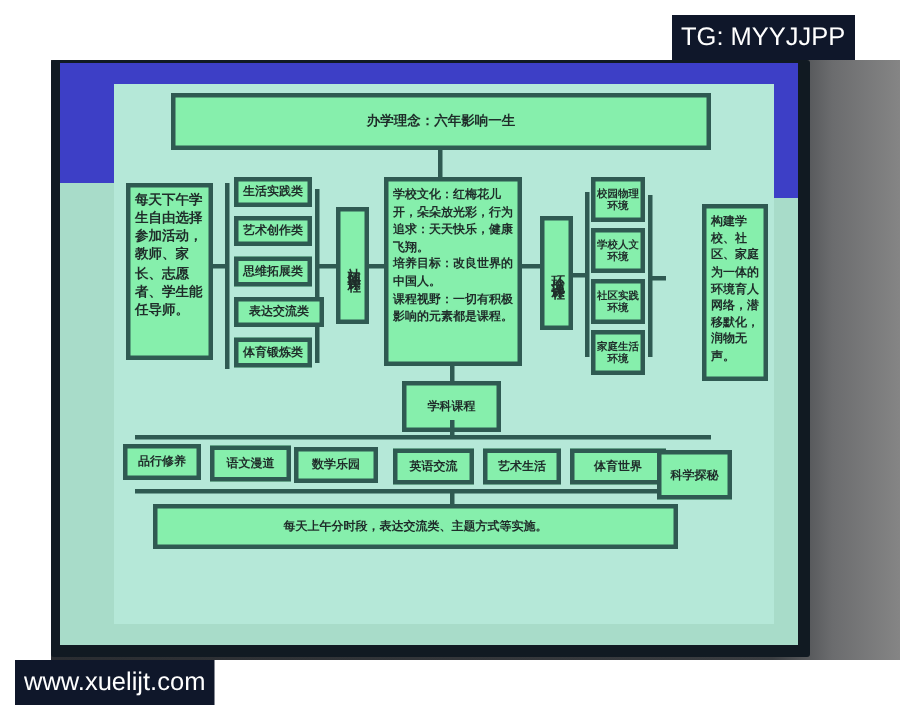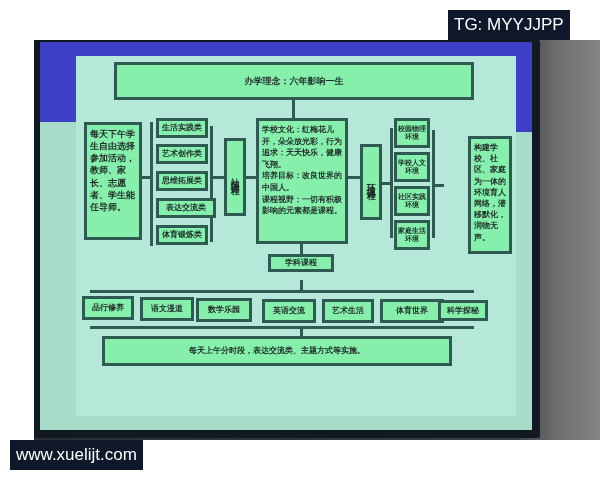--- a/index.html
+++ b/index.html
@@ -134,21 +134,21 @@
     </div>
     <div class="box t7" style="left:318px; top:164px; width:36px; height:30px;">
       <span>家庭生活环境</span>
     </div>
 
     <div class="box t8 textblock" style="left:366px; top:80px; width:44px; height:118px; line-height:1.4;margin-left:26px;">
       <span>构建学校、社区、家庭为一体的环境育人网络，潜移默化，润物无声。</span>
     </div>
 
     <div class="line" style="left:224px; top:188px; width:3px; height:12px;"></div>
-    <div class="box t8" style="left:192px; top:198px; width:66px; height:18px;">
+    <div class="box t8" style="left:192px; top:198px; width:66px; height:34px;">
       <span>学科课程</span>
     </div>
     <div class="line" style="left:224px; top:224px; width:3px; height:12px;"></div>
 
     <div class="line" style="left:14px; top:234px; width:384px; height:3px;"></div>
     <div class="line" style="left:14px; top:270px; width:384px; height:3px;"></div>
 
     <div class="box t8" style="left:6px; top:240px; width:52px; height:24px;">
       <span>品行修养</span>
     </div>
@@ -160,21 +160,21 @@
     </div>
     <div class="box t8" style="left:186px; top:243px; width:54px; height:24px;">
       <span>英语交流</span>
     </div>
     <div class="box t8" style="left:246px; top:243px; width:52px; height:24px;">
       <span>艺术生活</span>
     </div>
     <div class="box t8" style="left:304px; top:243px; width:64px; height:24px;">
       <span>体育世界</span>
     </div>
-    <div class="box t8" style="left:362px; top:244px; width:50px; height:21px;">
+    <div class="box t8" style="left:362px; top:244px; width:50px; height:33px;">
       <span>科学探秘</span>
     </div>
 
     <div class="line" style="left:224px; top:272px; width:3px; height:12px;"></div>
 
     <div class="box t8" style="left:26px; top:280px; width:350px; height:30px;">
       <span>每天上午分时段，表达交流类、主题方式等实施。</span>
     </div>
 
   </div>

